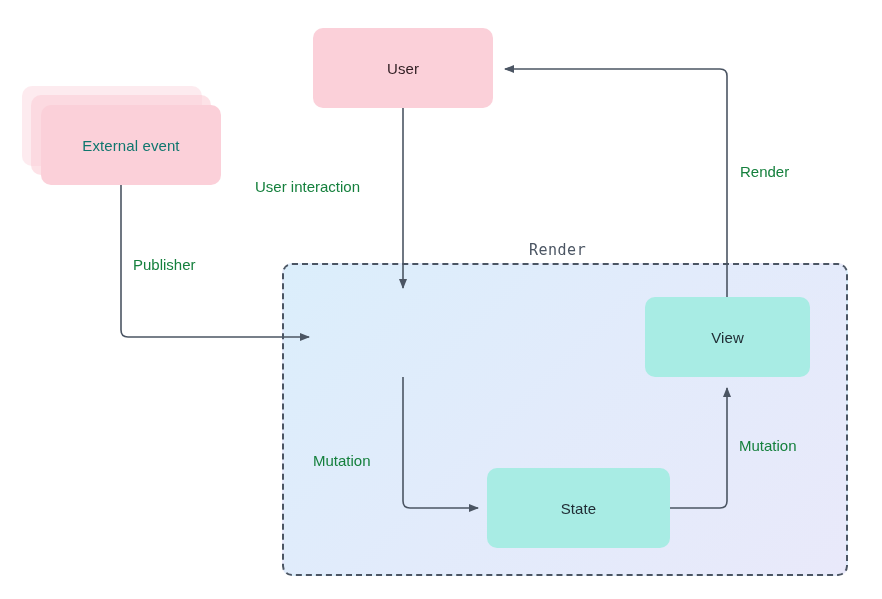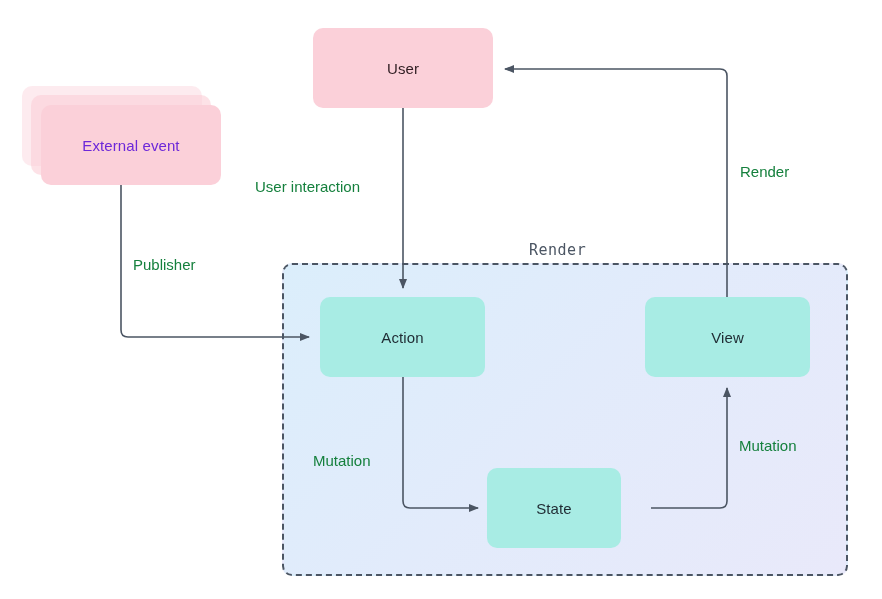--- a/index.html
+++ b/index.html
@@ -138,37 +138,34 @@
 
     <path d="M651,508 L720,508 Q727,508 727,501 L727,388" fill="none" stroke="#4b5563" stroke-width="1.6" marker-end="url(#arrowhead)"></path>
 
     <path d="M727,297 L727,76 Q727,69 720,69 L505,69" fill="none" stroke="#4b5563" stroke-width="1.6" marker-end="url(#arrowhead)"></path>
   </svg>
 
   <div id="external-stack">
     <div class="sheet back2"></div>
     <div class="sheet back1"></div>
     <div class="sheet front">
-      <span class="node-label" style="color:#6d28d9;">External event</span>
+      <span class="node-label" style="color:#0f766e;">External event</span>
     </div>
   </div>
 
   <div class="node pink" style="left:313px; top:28px; width:180px; height:80px;">
     <span class="node-label">User</span>
   </div>
 
-  <div class="node teal" style="left:320px; top:297px; width:165px; height:80px;">
-    <span class="node-label">Action</span>
-  </div>
 
   <div class="node teal" style="left:645px; top:297px; width:165px; height:80px;align-items:center;">
     <span class="node-label">View</span>
   </div>
 
-  <div class="node teal" style="left:487px; top:468px; width:134px; height:80px;">
+  <div class="node teal" style="left:487px; top:468px; width:183px; height:80px;">
     <span class="node-label">State</span>
   </div>
 
   <div class="edge-label" style="left:133px; top:257px;">Publisher</div>
 
   <div class="edge-label" style="left:255px; top:179px;">User interaction</div>
 
   <div class="edge-label" style="left:313px; top:433px;margin-top:20px;">Mutation</div>
 
   <div class="edge-label" style="left:739px; top:438px;">Mutation</div>

